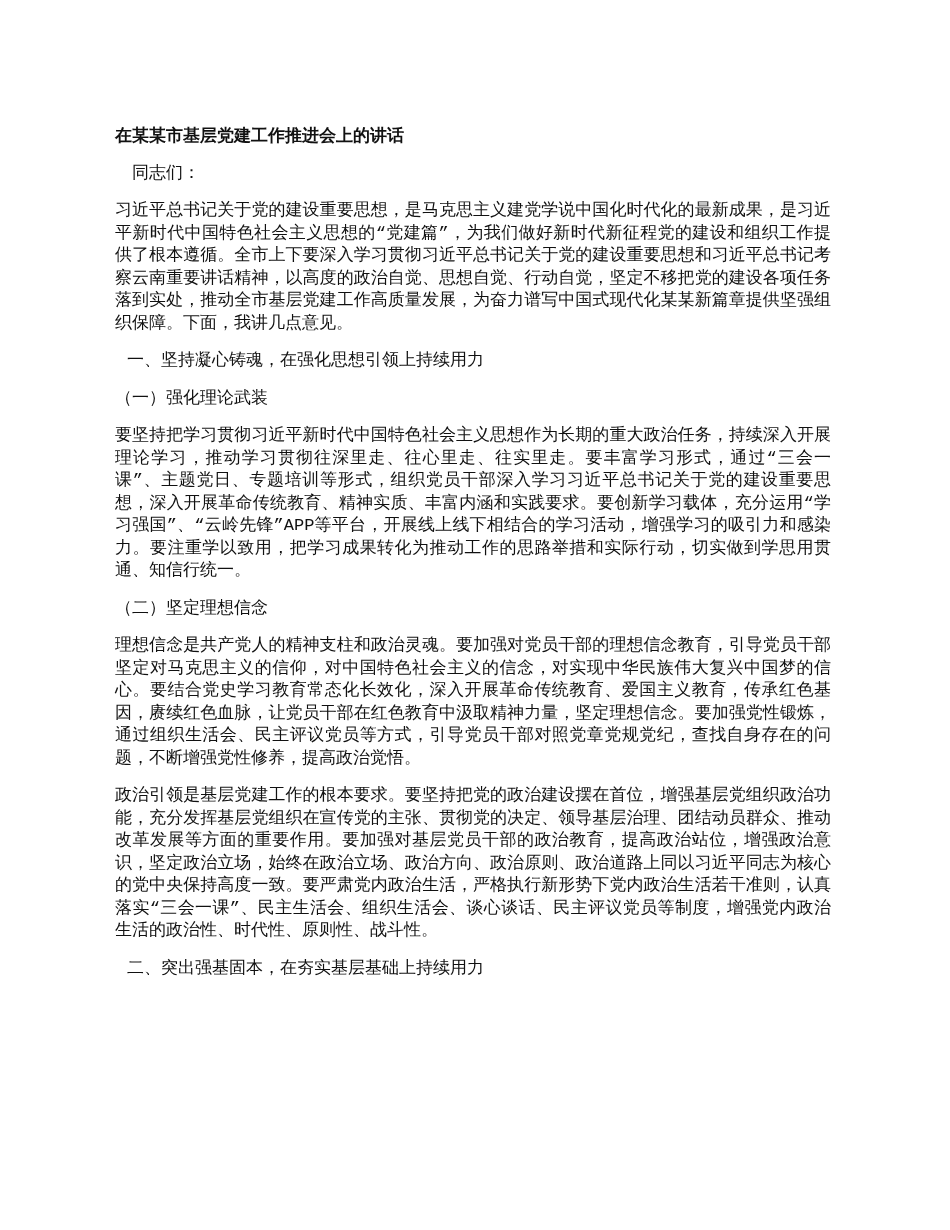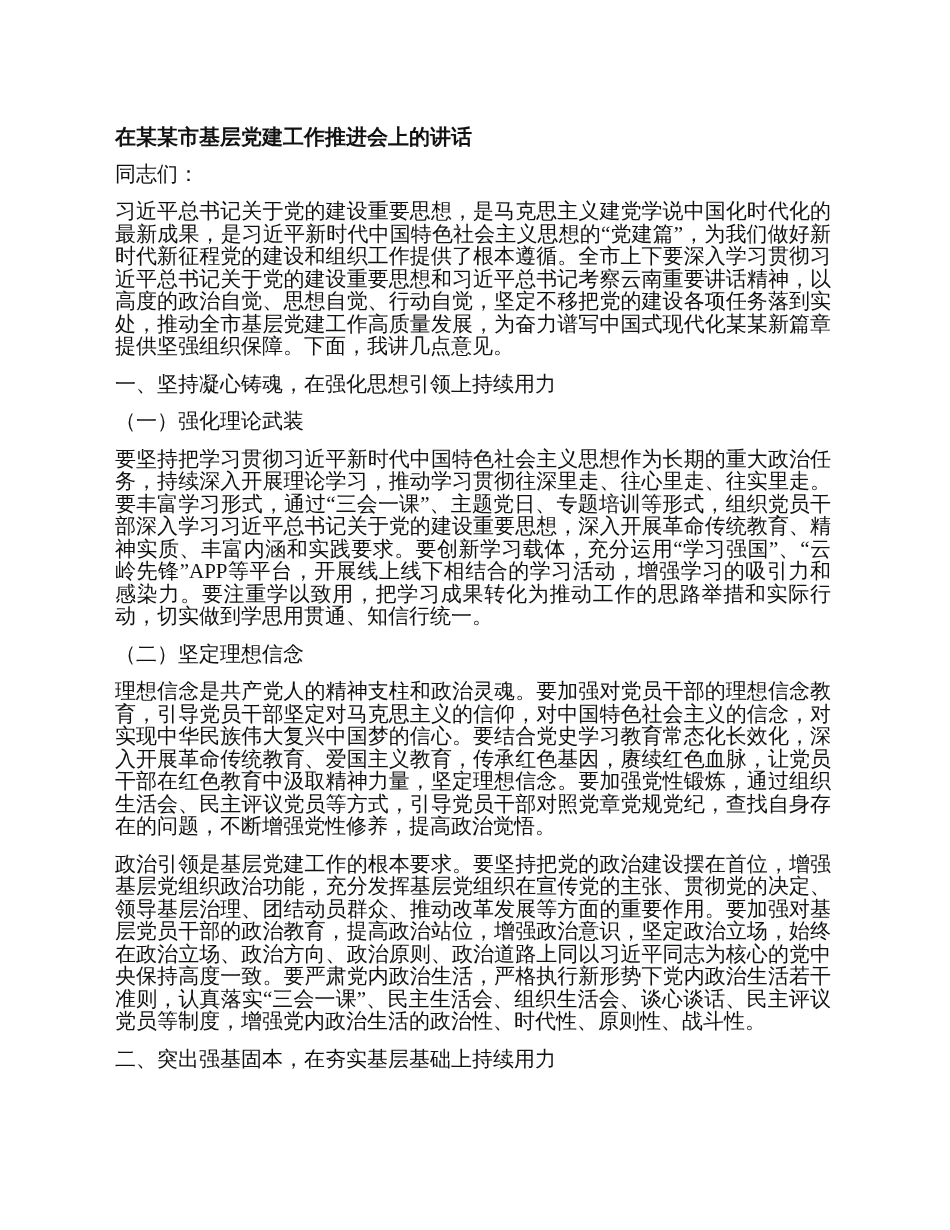--- a/index.html
+++ b/index.html
@@ -1,26 +1,26 @@
 <!DOCTYPE html>
 <html><head>
 <meta charset="utf-8">
 <style>
   html, body { margin: 0; padding: 0; background: #ffffff; }
   body { width: 950px; height: 1230px; position: relative; overflow: hidden; }
   .page {
     position: absolute; left: 115px; top: 126px; width: 724px;
-    font-family: Liberation Serif, serif;
-    color: #111111; font-size: 21px; line-height: 22.5px;
+    font-family: Liberation Mono, monospace;
+    color: #111111; font-size: 17px; line-height: 22.5px;
     text-align: justify; text-justify: inter-character;
   }
   .title { font-weight: bold; margin: 0 0 14px 0; }
-  .salute { margin: 0 0 15px 0; }
+  .salute { margin: 0 0 15px 17px; }
   .para { margin: 0 8px 15px 0; }
-  .h1 { margin: 0 0 15px 0; }
+  .h1 { margin: 0 0 15px 12px; }
   .h2 { margin: 5px 0 15px 0; }
 </style>
 </head>
 <body>
 
 <div class="page">
   <p class="title">在某某市基层党建工作推进会上的讲话</p>
   <p class="salute">同志们：</p>
   <p class="para">习近平总书记关于党的建设重要思想，是马克思主义建党学说中国化时代化的最新成果，是习近平新时代中国特色社会主义思想的“党建篇”，为我们做好新时代新征程党的建设和组织工作提供了根本遵循。全市上下要深入学习贯彻习近平总书记关于党的建设重要思想和习近平总书记考察云南重要讲话精神，以高度的政治自觉、思想自觉、行动自觉，坚定不移把党的建设各项任务落到实处，推动全市基层党建工作高质量发展，为奋力谱写中国式现代化某某新篇章提供坚强组织保障。下面，我讲几点意见。</p>
 

